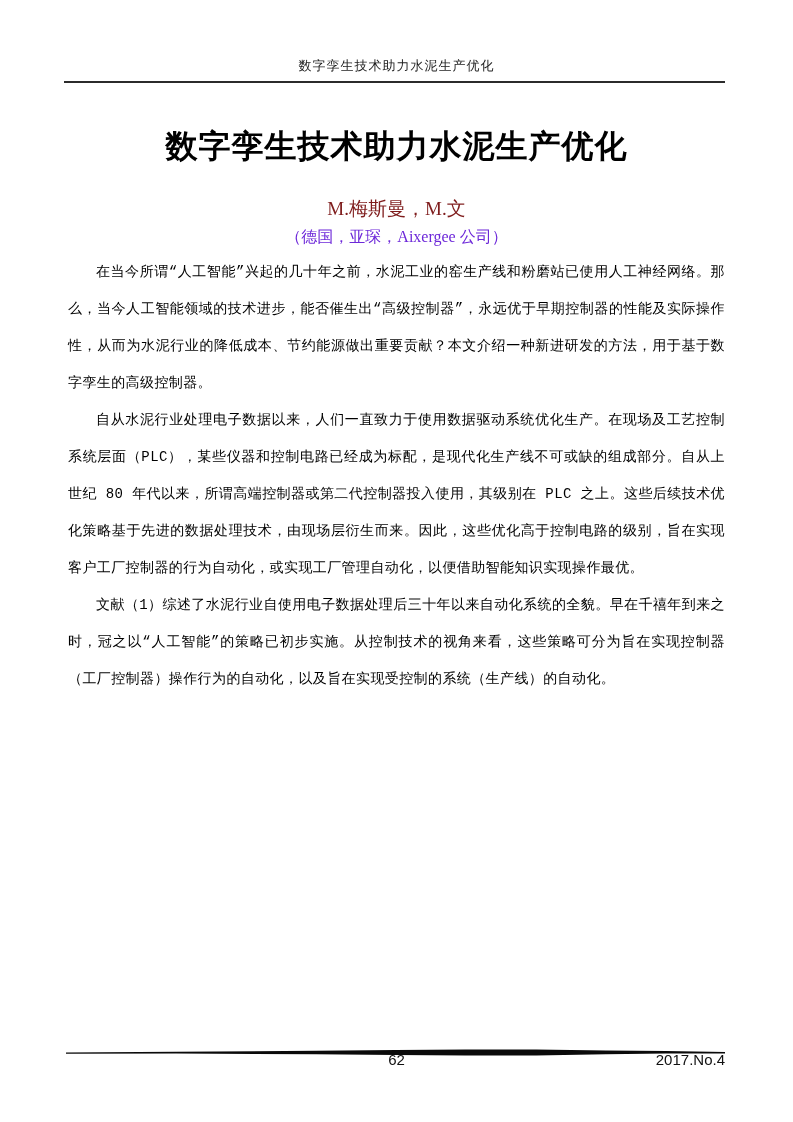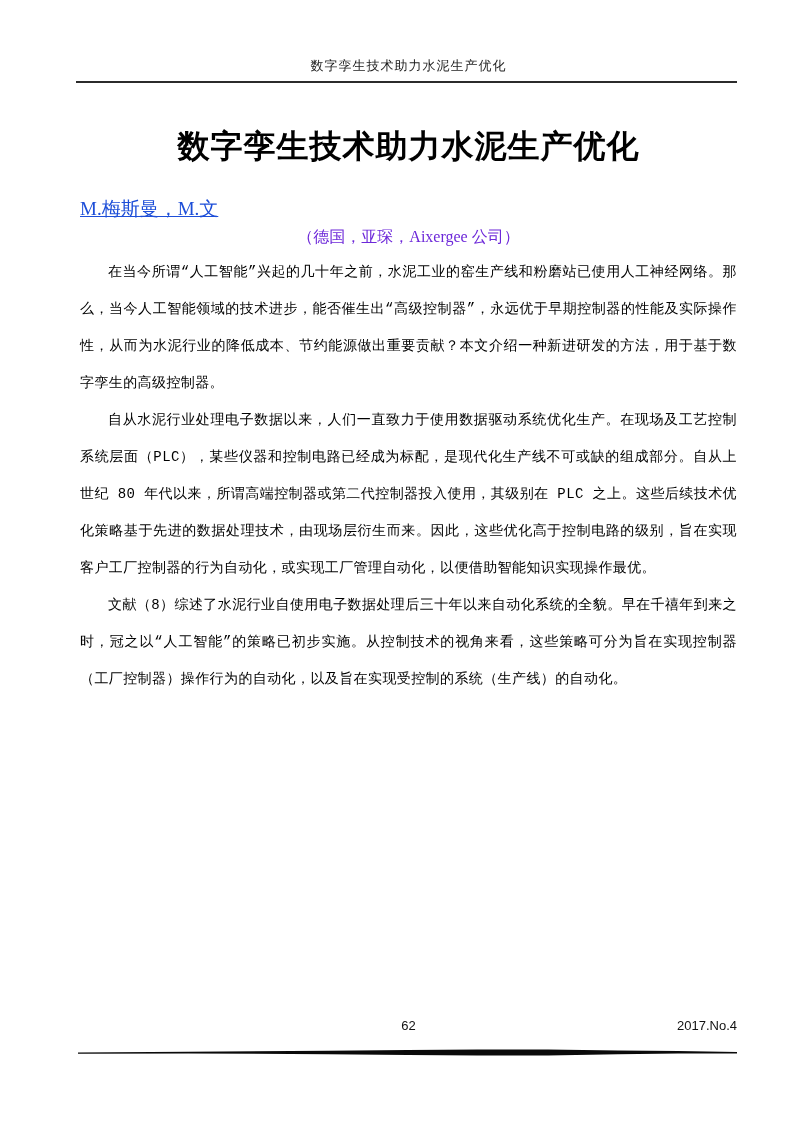--- a/index.html
+++ b/index.html
@@ -7,21 +7,20 @@
   body { background: #ffffff; }
 
   .page {
     position: relative;
     width: 725px;
     height: 1122px;
     background: #ffffff;
     color: #000000;
     font-family: "Liberation Serif", "DejaVu Serif", serif;
     overflow: hidden;
-    margin-left: 12px;
   }
 
   
   .running-head {
     position: absolute;
     top: 57px;
     left: 68px;
     width: 657px;
     text-align: center;
     font-size: 13px;
@@ -51,24 +50,24 @@
     font-weight: 700;
     font-size: 32px;
     line-height: 44px;
     text-align: center;
     letter-spacing: 1px;
     color: #000;
   }
 
   .byline {
     margin-top: 27px;
+    text-align: center;
     font-size: 19px;
     line-height: 28px;
-    color: #1d4ed8;
-    text-decoration: underline;
+    color: #7f1d1d;
   }
   .affiliation {
     text-align: center;
     font-size: 16px;
     line-height: 28px;
     color: #6d28d9;
   }
 
   h2.section-heading {
     margin: 13px 0 0 0;
@@ -94,26 +93,26 @@
   
   .footer-rule {
     position: absolute;
     top: 1048px;
     left: 66px;
     width: 660px;
     height: 11px;
   }
   .footer-row {
     position: absolute;
-    top: 1018px;
+    top: 1051px;
     left: 68px;
     width: 657px;
     height: 18px;
     font-family: "Liberation Sans", "DejaVu Sans", sans-serif;
-    font-size: 13px;
+    font-size: 15px;
     color: #111;
   }
   .page-number {
     position: absolute;
     left: 0; right: 0;
     text-align: center;
   }
   .issue-label {
     position: absolute;
     right: 0;
@@ -133,21 +132,21 @@
     <h1 class="article-title">数字孪生技术助力水泥生产优化</h1>
 
     <div class="byline">M.梅斯曼，M.文</div>
 
     <div class="affiliation">（德国，亚琛，Aixergee 公司）</div>
 
 
     <div class="paragraphs">
       <p>在当今所谓“人工智能”兴起的几十年之前，水泥工业的窑生产线和粉磨站已使用人工神经网络。那么，当今人工智能领域的技术进步，能否催生出“高级控制器”，永远优于早期控制器的性能及实际操作性，从而为水泥行业的降低成本、节约能源做出重要贡献？本文介绍一种新进研发的方法，用于基于数字孪生的高级控制器。</p>
       <p>自从水泥行业处理电子数据以来，人们一直致力于使用数据驱动系统优化生产。在现场及工艺控制系统层面（PLC），某些仪器和控制电路已经成为标配，是现代化生产线不可或缺的组成部分。自从上世纪 80 年代以来，所谓高端控制器或第二代控制器投入使用，其级别在 PLC 之上。这些后续技术优化策略基于先进的数据处理技术，由现场层衍生而来。因此，这些优化高于控制电路的级别，旨在实现客户工厂控制器的行为自动化，或实现工厂管理自动化，以便借助智能知识实现操作最优。</p>
-      <p>文献（8）综述了水泥行业自使用电子数据处理后三十年以来自动化系统的全貌。早在千禧年到来之时，冠之以“人工智能”的策略已初步实施。从控制技术的视角来看，这些策略可分为旨在实现控制器（工厂控制器）操作行为的自动化，以及旨在实现受控制的系统（生产线）的自动化。</p>
+      <p>文献（1）综述了水泥行业自使用电子数据处理后三十年以来自动化系统的全貌。早在千禧年到来之时，冠之以“人工智能”的策略已初步实施。从控制技术的视角来看，这些策略可分为旨在实现控制器（工厂控制器）操作行为的自动化，以及旨在实现受控制的系统（生产线）的自动化。</p>
     </div>
   </div>
 
   <svg class="footer-rule" viewBox="0 0 660 11" preserveAspectRatio="none" aria-hidden="true">
     <polygon fill="#0a0a0a" points="0,4.6 110,3.7 250,2.7 330,2.1 400,1.4 470,1.6 540,2.4 600,2.9 660,3.9
               660,5.4 600,5.6 540,6.2 470,7.6 400,7.6 330,7.0 250,6.3 110,5.4 0,5.8"></polygon>
   </svg>
 
   <div class="footer-row">
     <div class="page-number">62</div>

